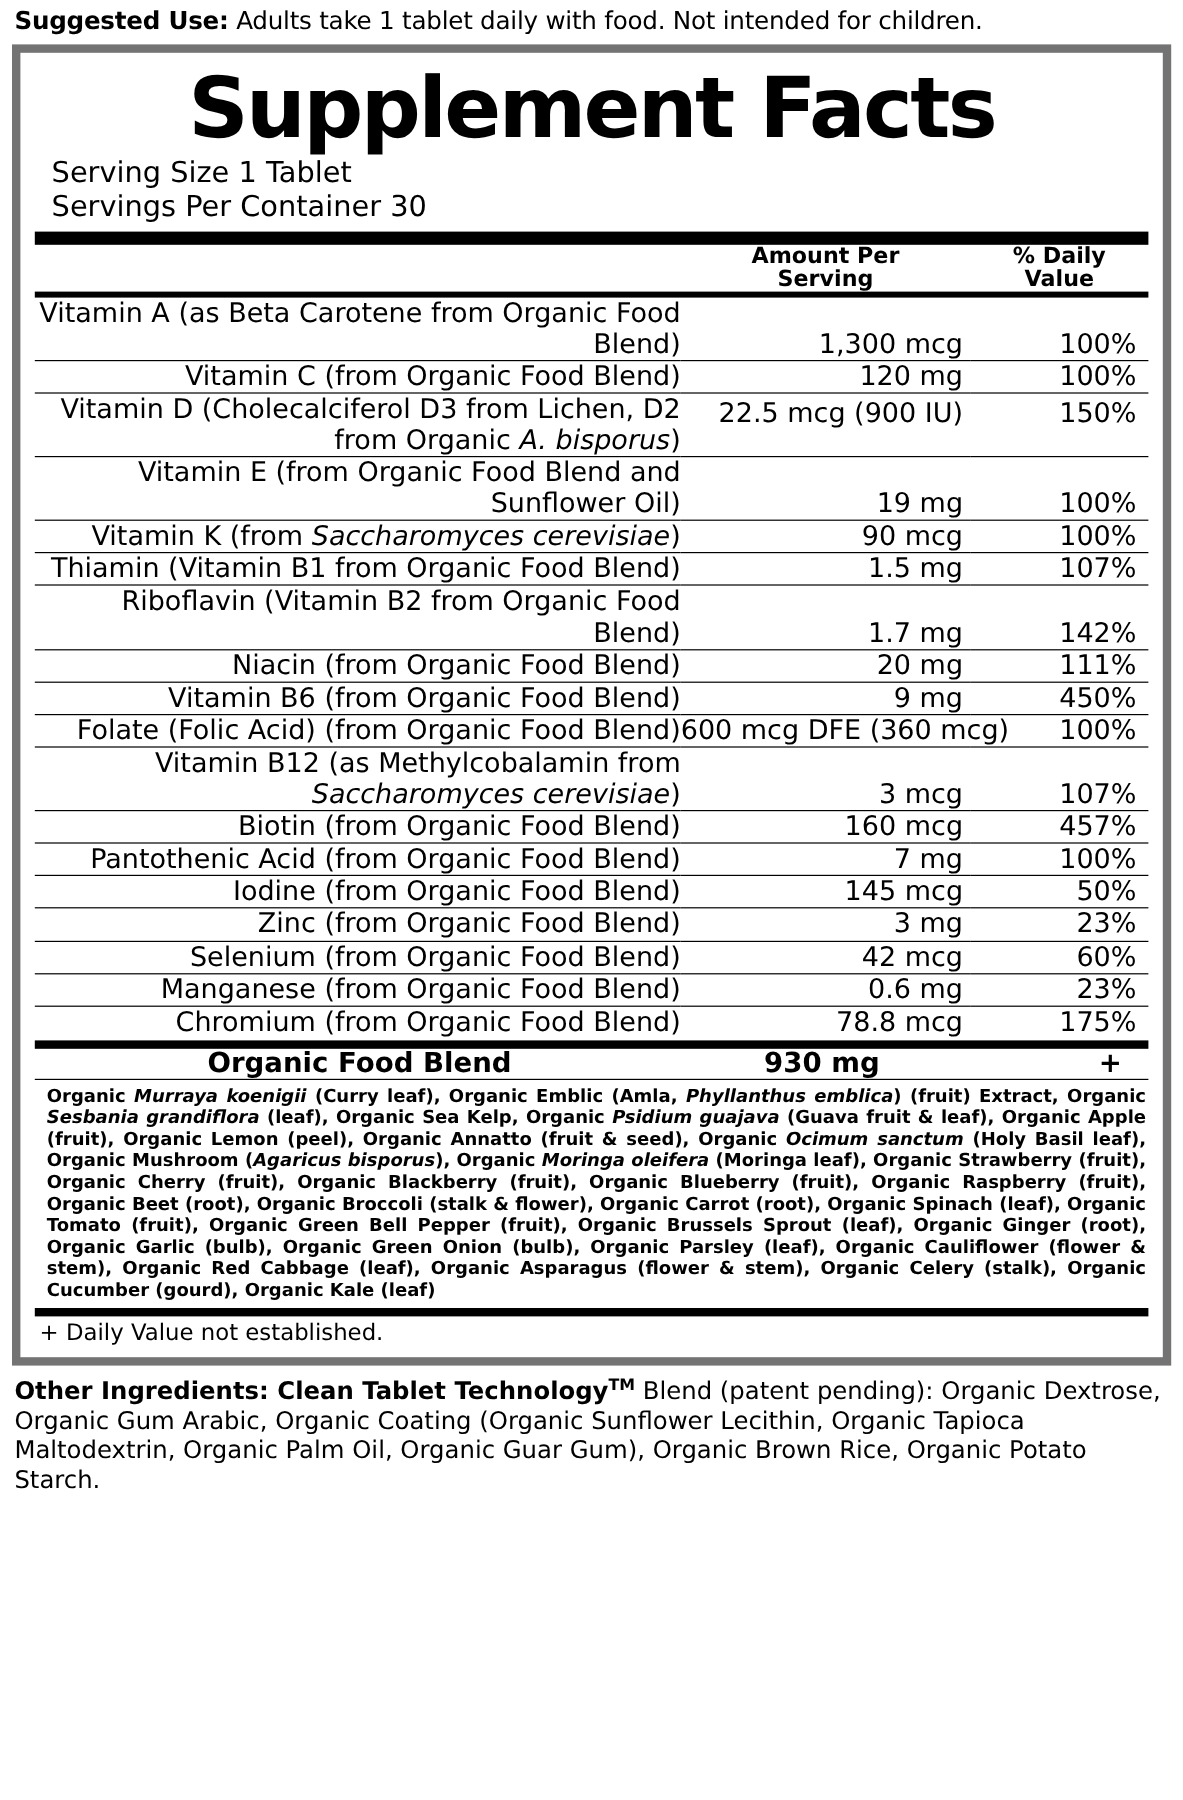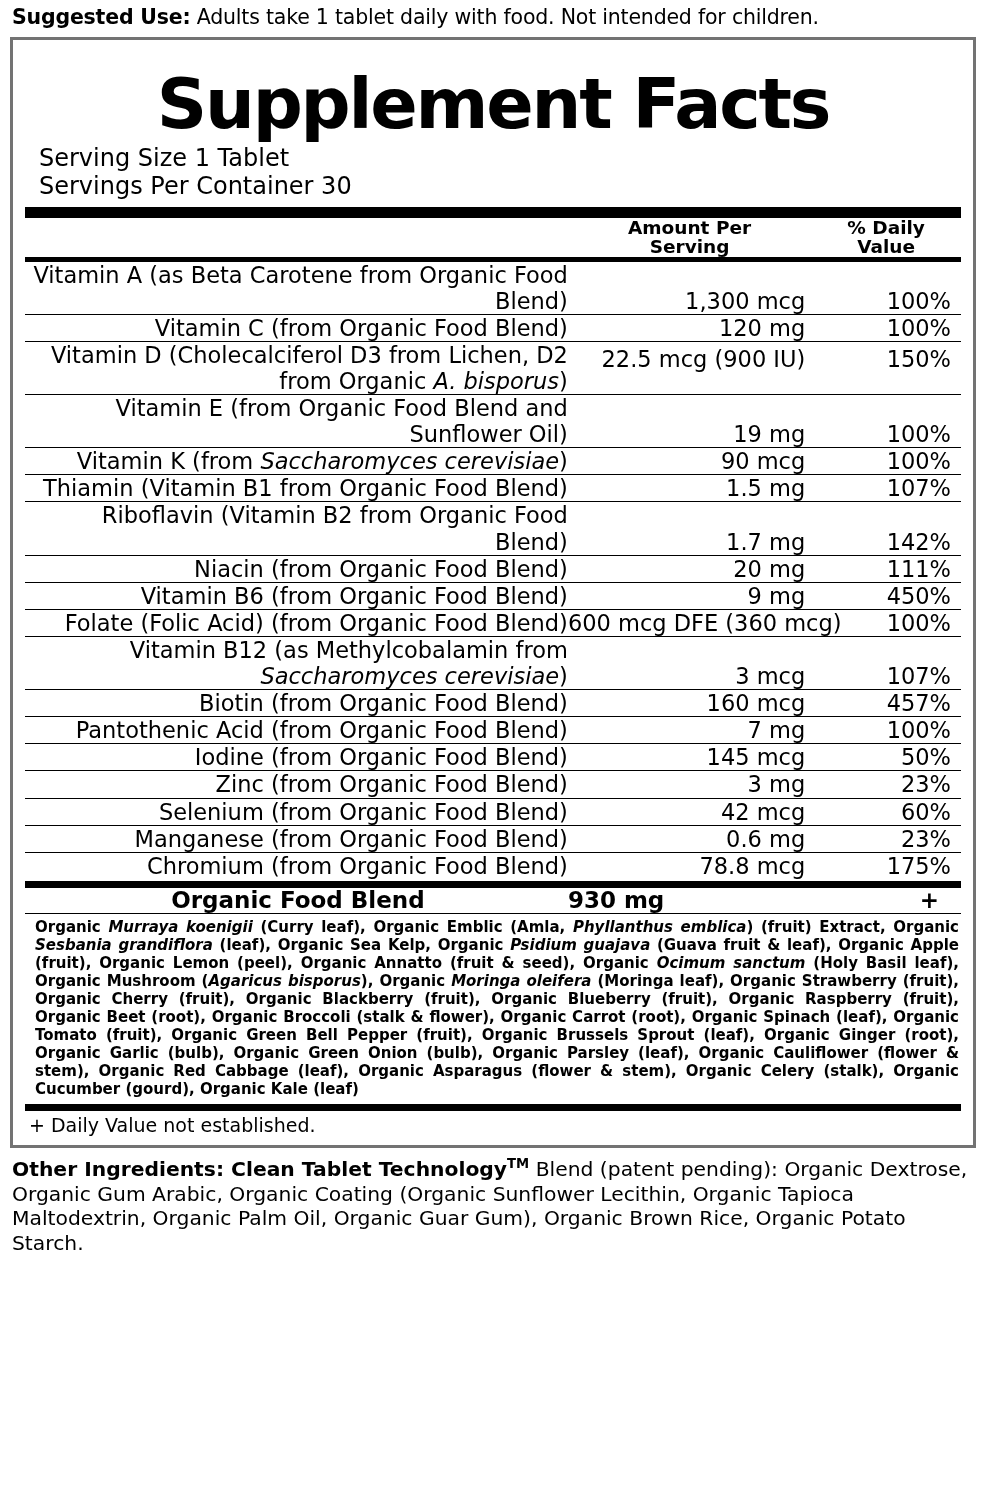--- a/index.html
+++ b/index.html
@@ -30,23 +30,23 @@
     margin: 0 0 7px 2px;
     white-space: nowrap;
     letter-spacing: -0.2px;
   }
   .suggested-use .lbl {
     font-weight: bold;
   }
 
   
   .panel {
-    border: 3px solid #737373;
+    border: 7px solid #737373;
     box-sizing: border-box;
-    padding: 22px 12px 6px 12px;
+    padding: 4px 12px 6px 12px;
     position: relative;
   }
 
   .sf-title {
     font-family: "DejaVu Sans", sans-serif;
     font-weight: bold;
     font-size: 70px;
     line-height: 0.98;
     letter-spacing: -2.2px;
     text-align: center;
@@ -121,21 +121,21 @@
     margin-top: 2px;
   }
 
   .blend-row td {
     font-size: 23px;
     font-weight: bold;
     padding: 5px 0 5px 0;
     line-height: 1.1;
   }
   .blend-row td.name { text-align: center; padding-left: 3px; }
-  .blend-row td.amt  { text-align: left; padding-right: 6px; }
+  .blend-row td.amt  { text-align: center; padding-right: 6px; }
   .blend-row td.dv   { text-align: right; padding-right: 22px; }
 
   .blend-line {
     border-bottom: 1.5px solid #000;
   }
 
   .blend-body {
     font-size: 15px;
     line-height: 1.2;
     text-align: justify;

